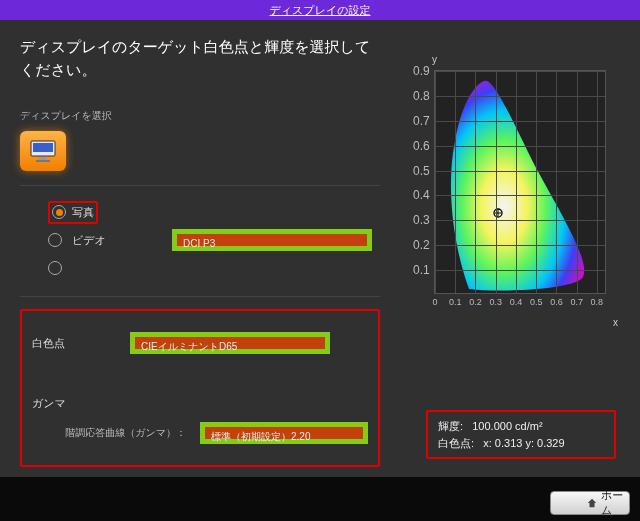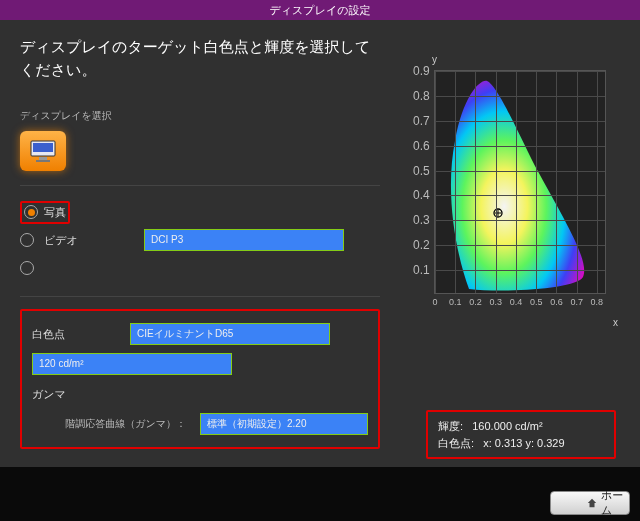--- a/index.html
+++ b/index.html
@@ -7,25 +7,26 @@
     width: 640px; height: 521px;
     background: #0a0a0a;
     font-family: "Hiragino Sans", "Meiryo", sans-serif;
     color: #e0e0e0;
     font-size: 11px;
     overflow: hidden;
     position: relative;
   }
   .titlebar {
     width: 100%; height: 20px;
-    background: #701a75;
+    background: #6d28d9;
     color: #fff;
     text-align: center;
     line-height: 20px;
     font-size: 11px;
+    text-decoration: underline;
   }
   .main {
     display: flex;
     width: 100%;
     padding: 0;
   }
   .left {
     width: 400px;
     padding: 16px 20px 10px 20px;
     background: #303030;
@@ -58,20 +59,21 @@
     border-radius: 6px;
     display: flex; align-items: center; justify-content: center;
     box-shadow: 0 0 8px rgba(255,140,0,.6);
     margin: 4px 0 10px 0;
   }
   .display-icon svg { width: 28px; height: 24px; }
   .radio-row {
     display: flex; align-items: center;
     height: 28px;
     gap: 10px;
+    margin-left: 28px;
   }
   .radio {
     width: 14px; height: 14px;
     border: 1.5px solid #aaa;
     border-radius: 50%;
     display: inline-flex; align-items: center; justify-content: center;
     flex-shrink: 0;
   }
   .radio.selected::after {
     content: ""; width: 7px; height: 7px;
@@ -84,38 +86,38 @@
   }
   .field-label { font-size: 11px; color: #ddd; width: 90px;}
   .field-sublabel {
     font-size: 10px; color: #bbb;
     width: 160px; text-align: right; padding-right: 6px;
   }
   .select {
     flex: 1;
     max-width: 200px;
     height: 22px;
-    background: #3b82f6;
-    border: 1px solid #84cc16;
+    background: #c2410c;
+    border: 5px solid #84cc16;
     padding: 0 6px;
     line-height: 20px;
     font-size: 10px;
     color: #eee;
     position: relative;
   }
   .highlight-red {
     border: 2px solid #e00000;
     border-radius: 2px;
     padding: 2px;
     display: inline-flex; align-items:center;
   }
   .settings-group {
     border: 2px solid #e00000;
     border-radius: 2px;
-    padding: 8px 10px;
+    padding: 17px 10px;
     margin-top: 6px;
   }
   
   .chart-wrap {
     width: 212px; height: 290px;
     position: relative;
     margin-top: 40px;
   }
   .chart-bg {
     width: 172px; height: 224px;
@@ -201,21 +203,20 @@
     </div>
 
     <hr class="divider">
 
     <div class="settings-group">
       <div class="field-row">
         <span class="field-label">白色点</span>
         <span class="select">CIEイルミナントD65</span>
       </div>
       <div class="field-row">
-        <span class="select">120 cd/m²</span>
       </div>
       <div class="field-row">
         <span class="field-label">ガンマ</span>
       </div>
       <div class="field-row">
         <span class="field-sublabel">階調応答曲線（ガンマ）：</span>
         <span class="select">標準（初期設定）2.20</span>
       </div>
     </div>
   </div>
@@ -276,21 +277,21 @@
           <span class="axis-label-y" style="top: 24.8889px;">0.8</span>
           <div class="gridline h" style="top: 0px;"></div>
           <span class="axis-label-y" style="top: 0px;">0.9</span>
         </div>
       <span class="axis-title" style="bottom:32px; right:2px;">x</span>
     </div>
 
     <div class="readout">
       <div>
         <span>輝度:</span>&nbsp;&nbsp;
-        <span>160.000 cd/m²</span>
+        <span>100.000 cd/m²</span>
       </div>
       <div>
         <span>白色点:</span>&nbsp;&nbsp;
         <span>x: 0.313  y: 0.329</span>
       </div>
     </div>
   </div>
 </div>
 
 <div class="home-btn">

